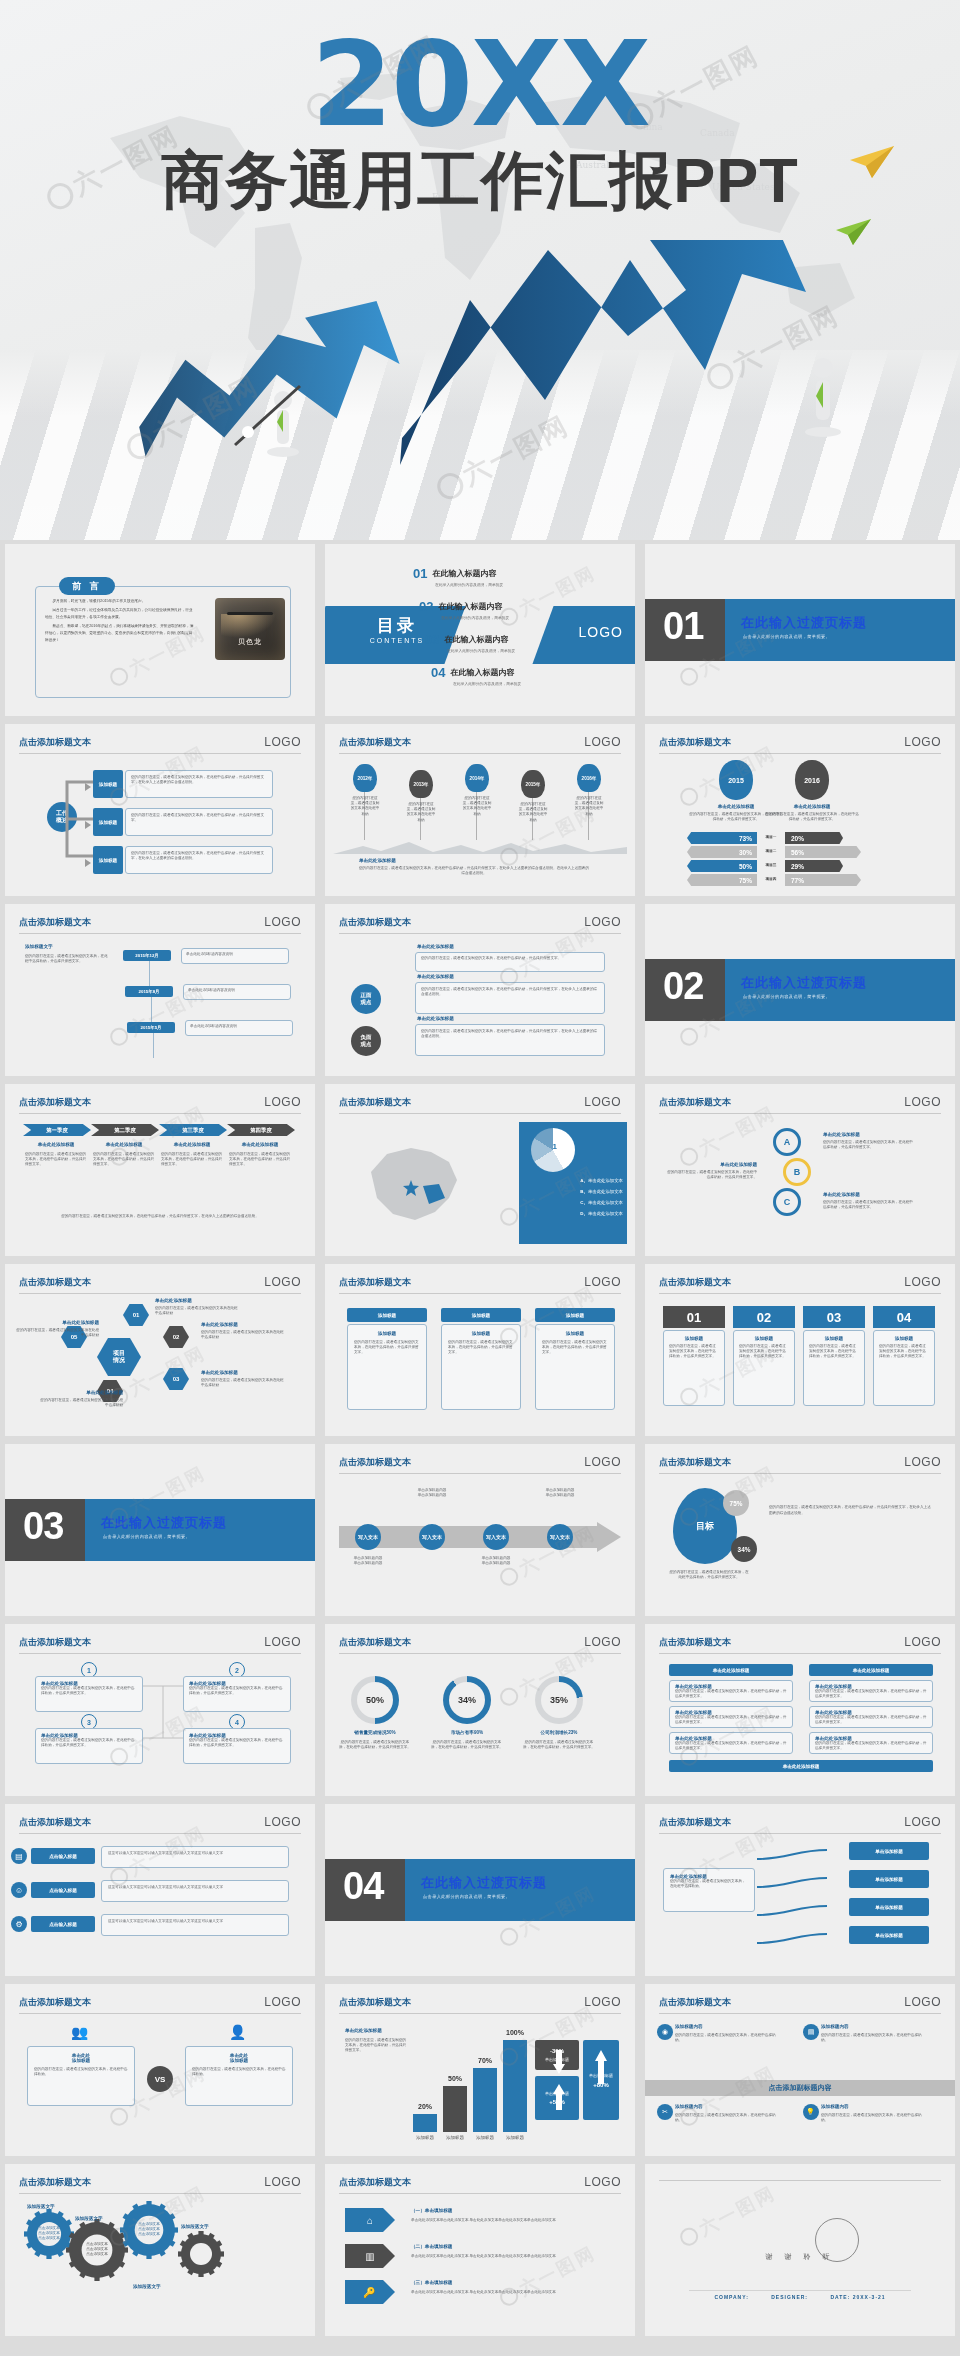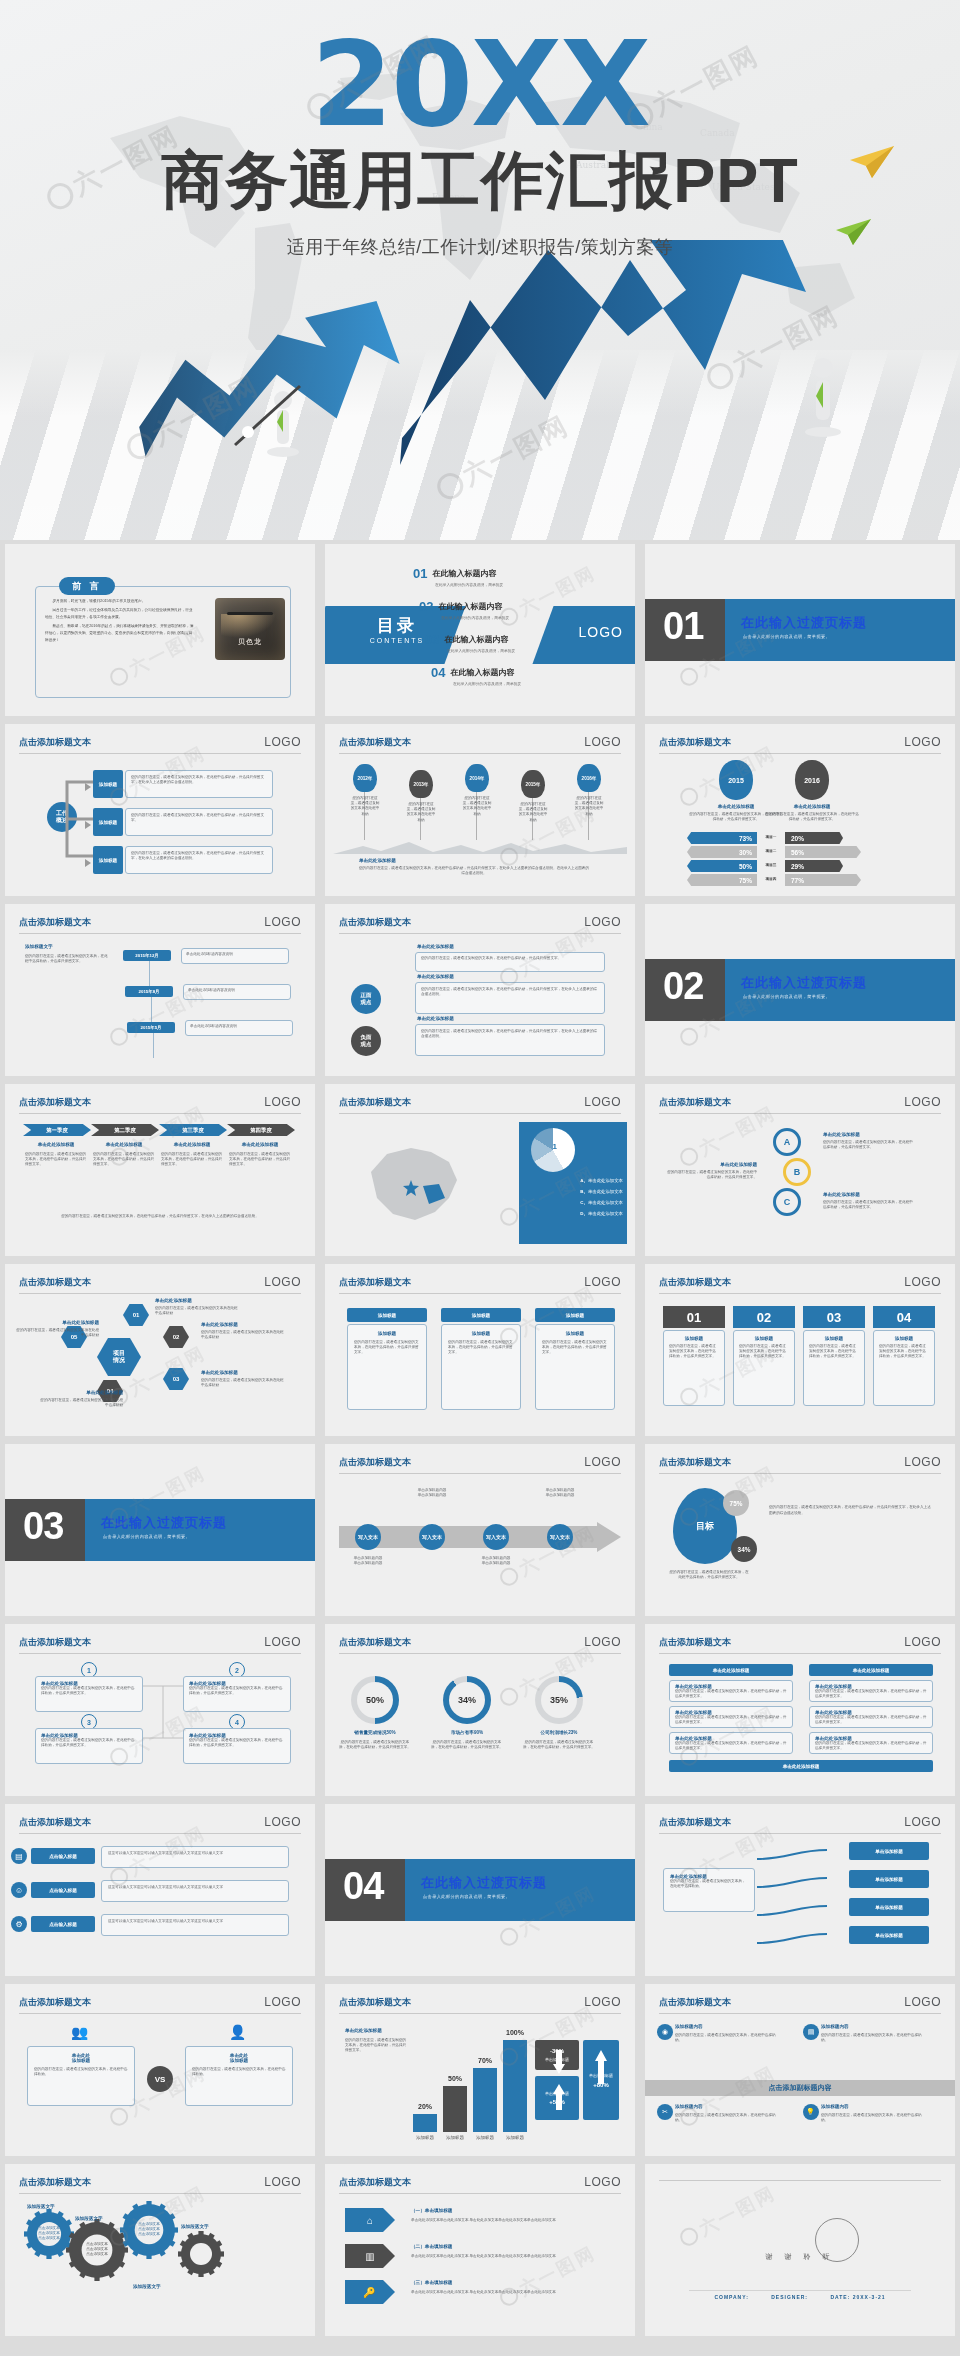--- a/index.html
+++ b/index.html
@@ -192,21 +192,20 @@
       <path d="M18 24 L46 4 L24 36 Z" fill="#d9a82c"></path>
     </svg>
     <svg class="plane" style="right:86px;top:216px;width:40px;height:32px" viewBox="0 0 40 32">
       <path d="M2 14 L37 3 L19 29 L14 19 Z" fill="#8cc63f"></path>
       <path d="M14 19 L37 3 L19 29 Z" fill="#6ea82b"></path>
     </svg>
 
     <div class="hero-title">
       <div class="hero-year">20XX</div>
       <div class="hero-main">商务通用工作汇报PPT</div>
-      <div class="hero-sub">适用于年终总结/工作计划/述职报告/策划方案等</div>
     </div>
 
     <div class="wm" style="left:40px;top:150px;"><span class="spiral"></span><span>六一图网</span></div>
     <div class="wm" style="left:300px;top:60px;"><span class="spiral"></span><span>六一图网</span></div>
     <div class="wm" style="left:620px;top:70px;"><span class="spiral"></span><span>六一图网</span></div>
     <div class="wm" style="left:700px;top:330px;"><span class="spiral"></span><span>六一图网</span></div>
     <div class="wm" style="left:120px;top:400px;"><span class="spiral"></span><span>六一图网</span></div>
     <div class="wm" style="left:430px;top:440px;"><span class="spiral"></span><span>六一图网</span></div>
   </div>
 

